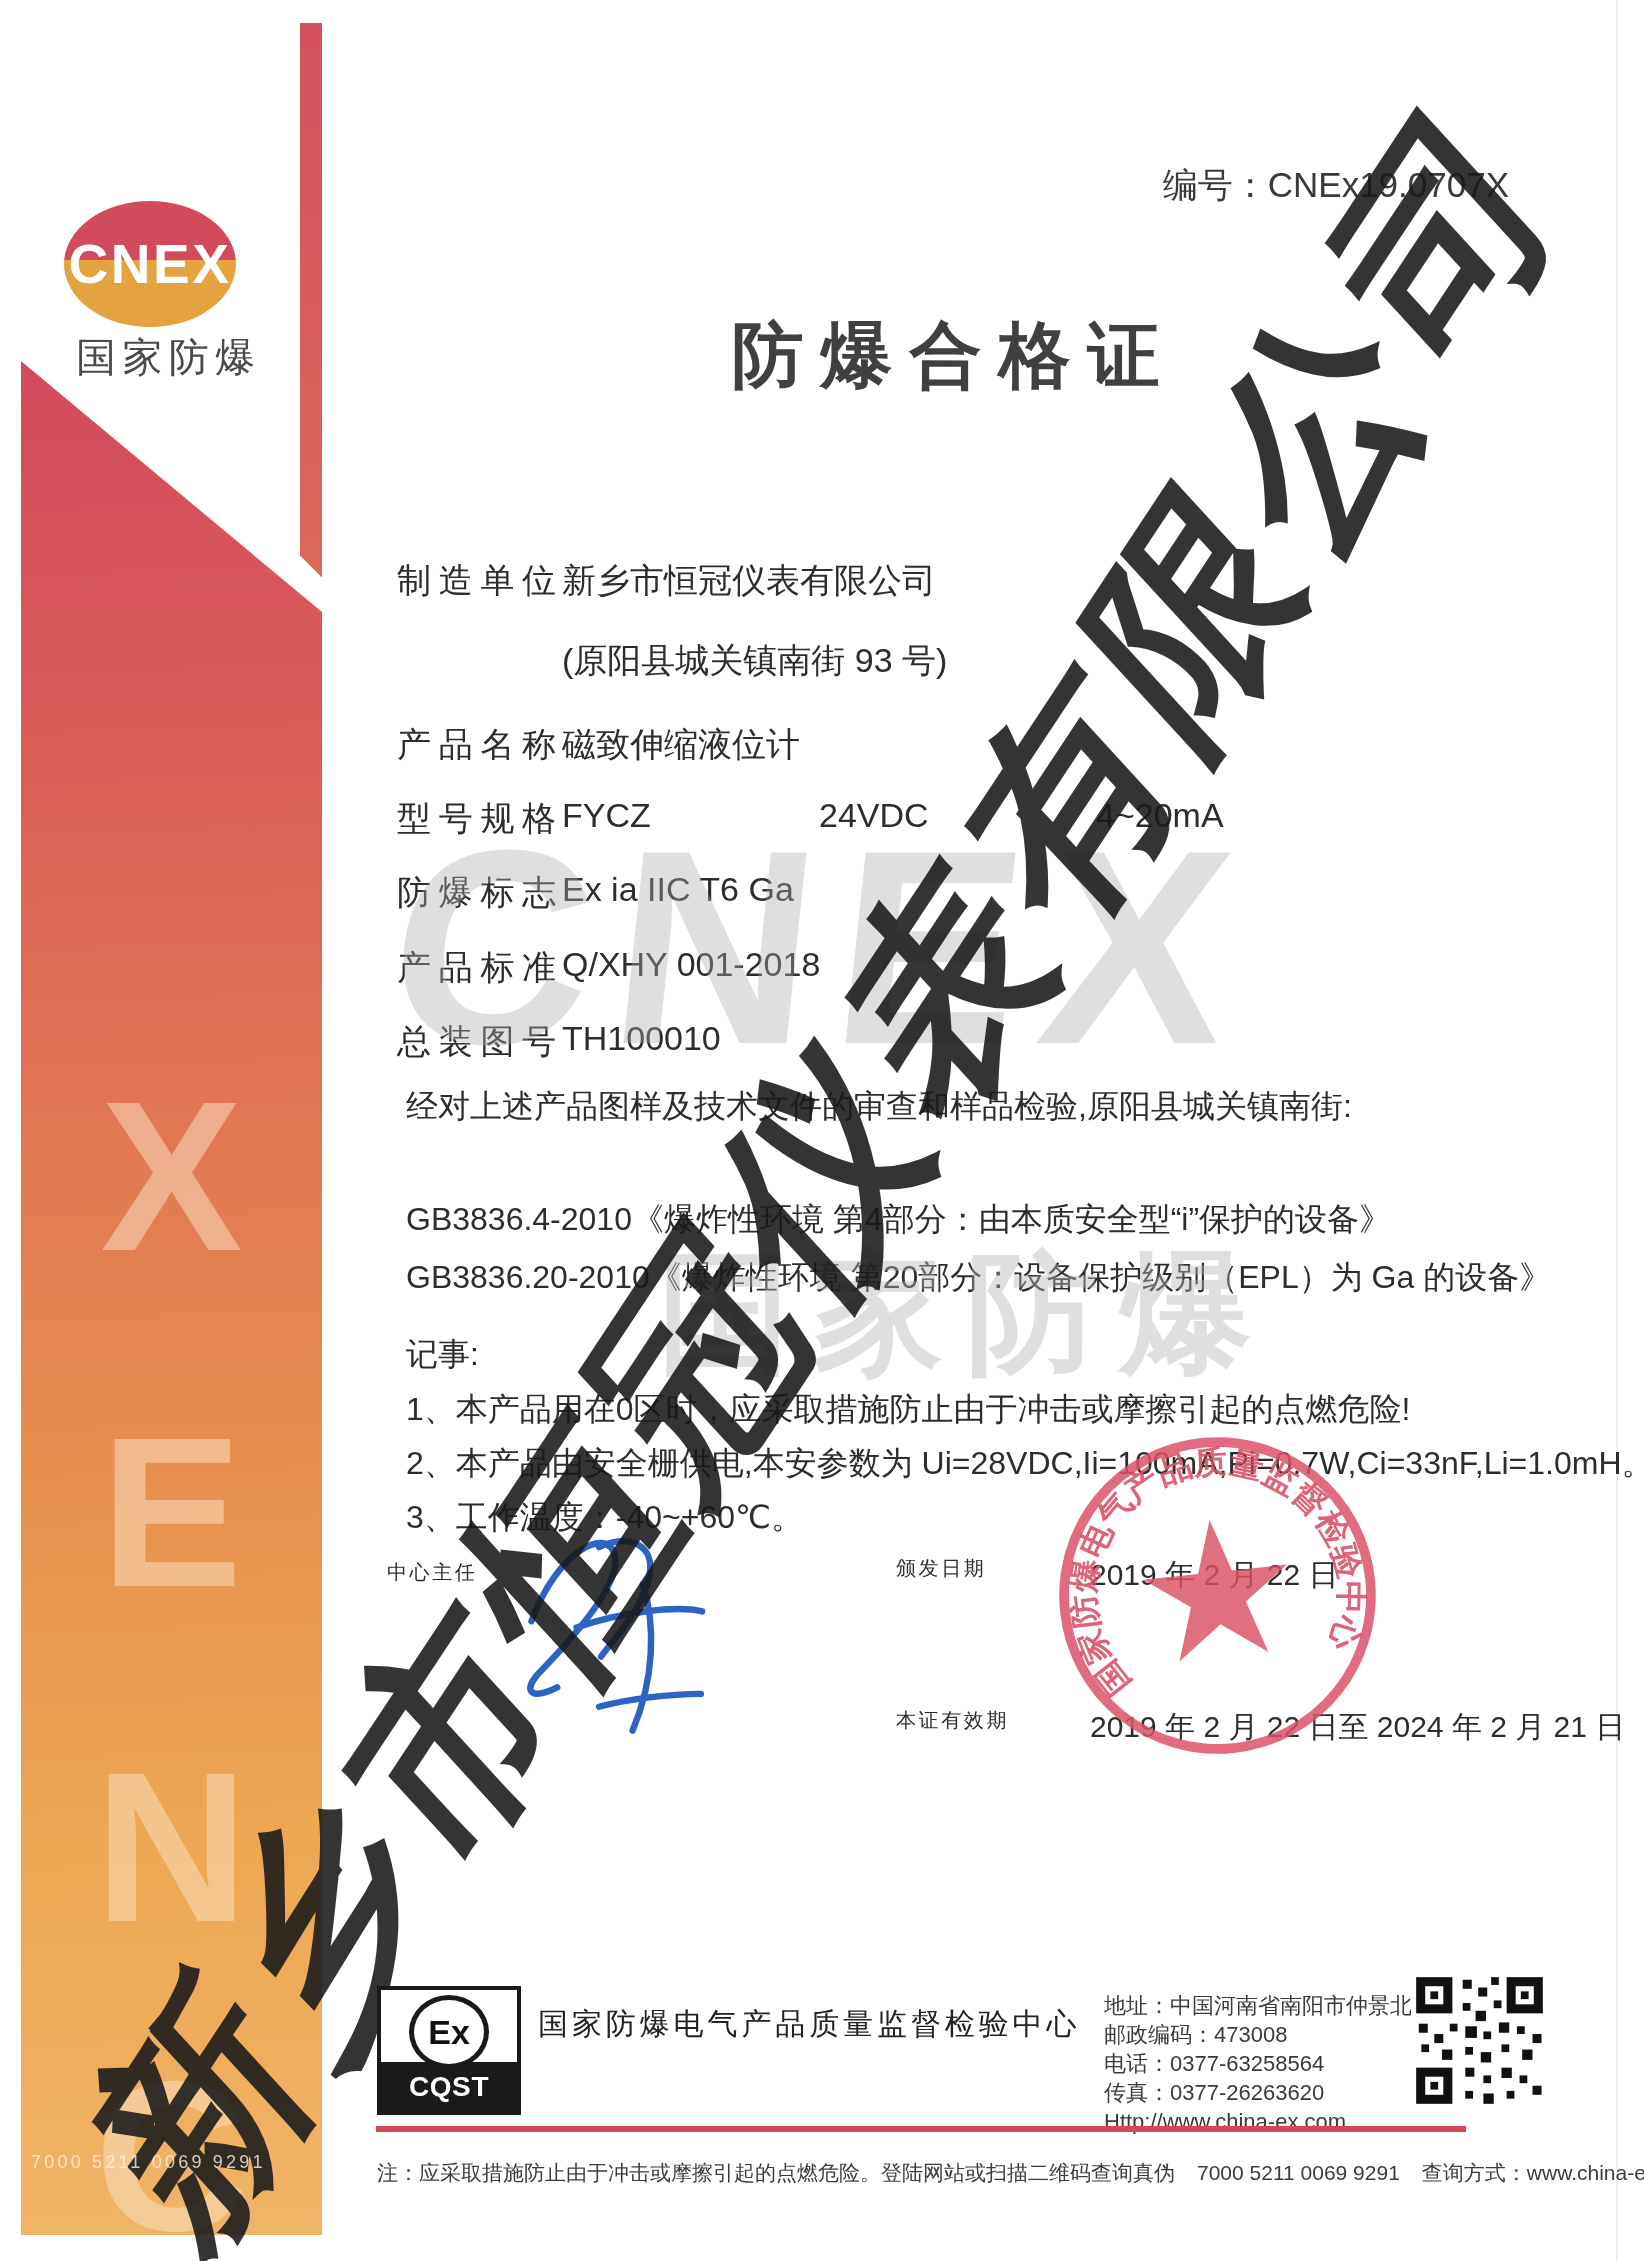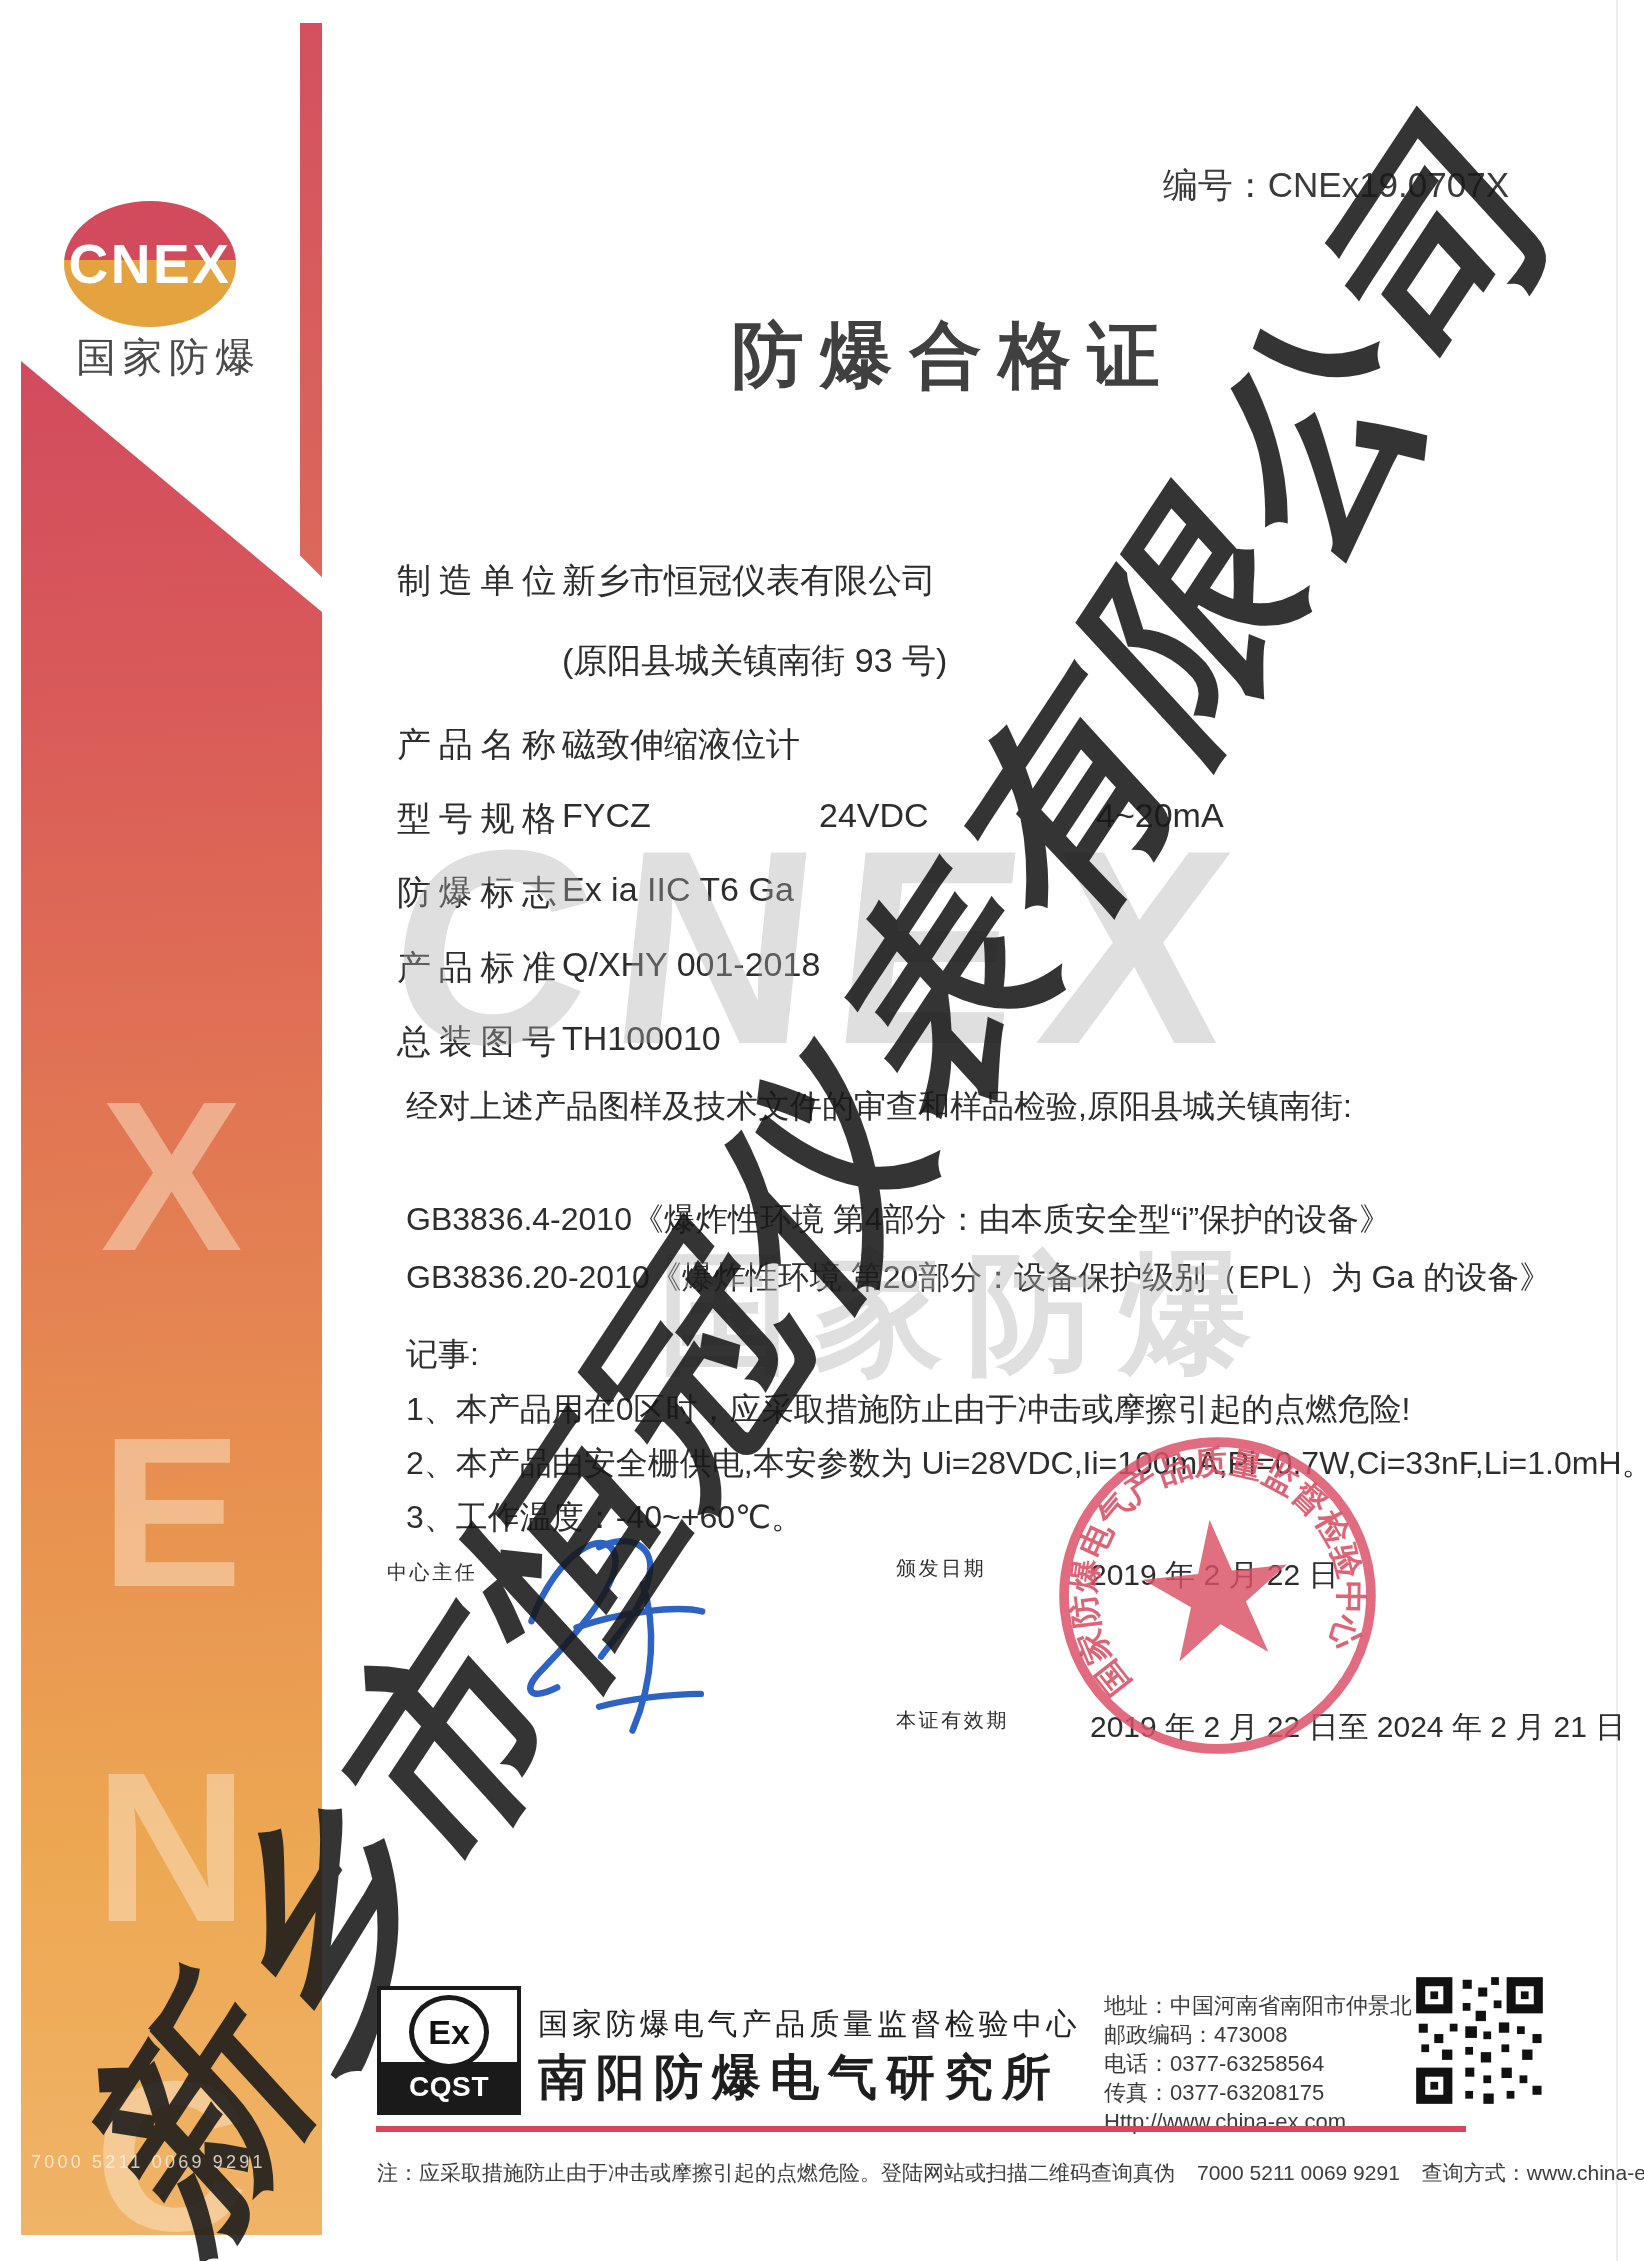--- a/index.html
+++ b/index.html
@@ -156,27 +156,26 @@
 
   <div id="ex-badge" class="abs">
     <div class="ex-oval">
         <span>Ex</span>
       </div>
     <div class="black-band">
         <span>CQST</span>
       </div>
   </div>
   <div id="center-name" class="abs">国家防爆电气产品质量监督检验中心</div>
-  <div id="institute-name" class="abs">南阳防爆电气研究所</div>
 
   <div id="contact" class="abs">
     <div>地址：中国河南省南阳市仲景北路20号</div>
     <div>邮政编码：473008</div>
     <div>电话：0377-63258564</div>
-    <div>传真：0377-63208175</div>
+    <div>传真：0377-26263620</div>
     <div>Http://www.china-ex.com</div>
   </div>
 
   <svg id="qr" class="abs" viewBox="0 0 212 212">
     <rect x="0" y="0" width="212" height="212" fill="#fff"></rect>
     <g fill="#111">
       <rect x="8" y="8" width="56" height="56"></rect>
         <rect x="148" y="8" width="56" height="56"></rect>
         <rect x="8" y="148" width="56" height="56"></rect>
       <rect x="22" y="22" width="28" height="28" fill="#fff"></rect>

